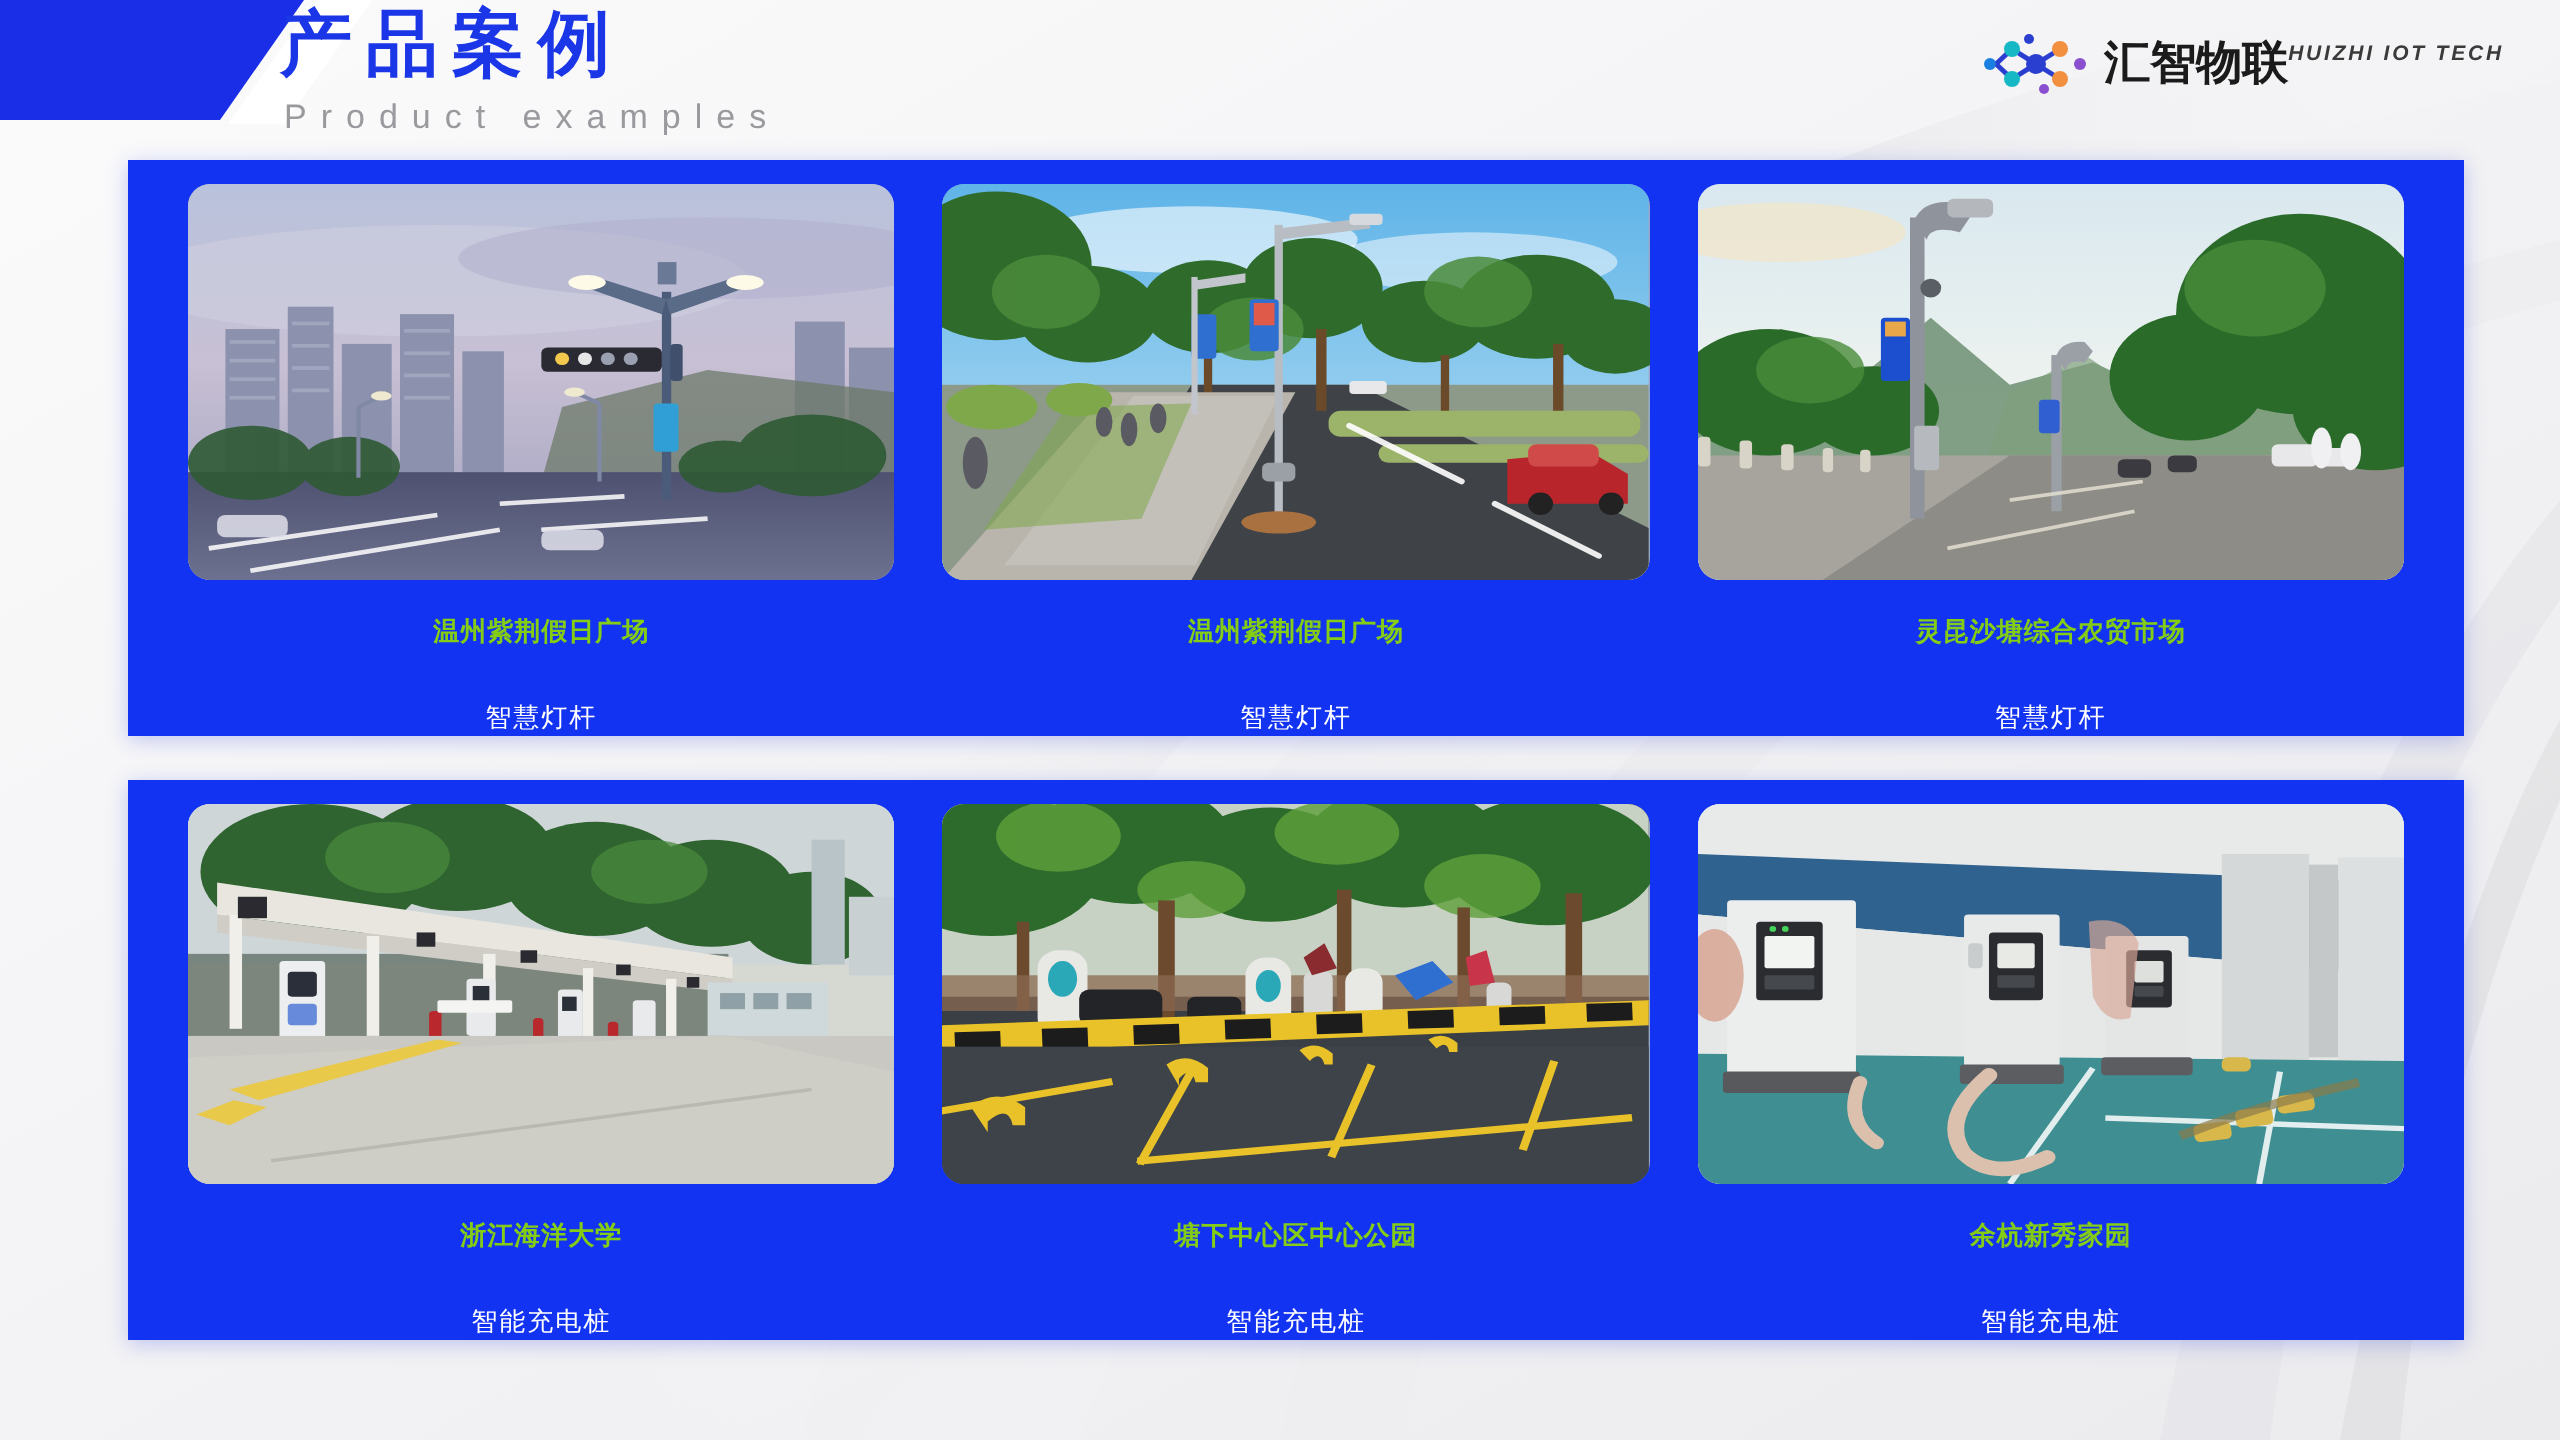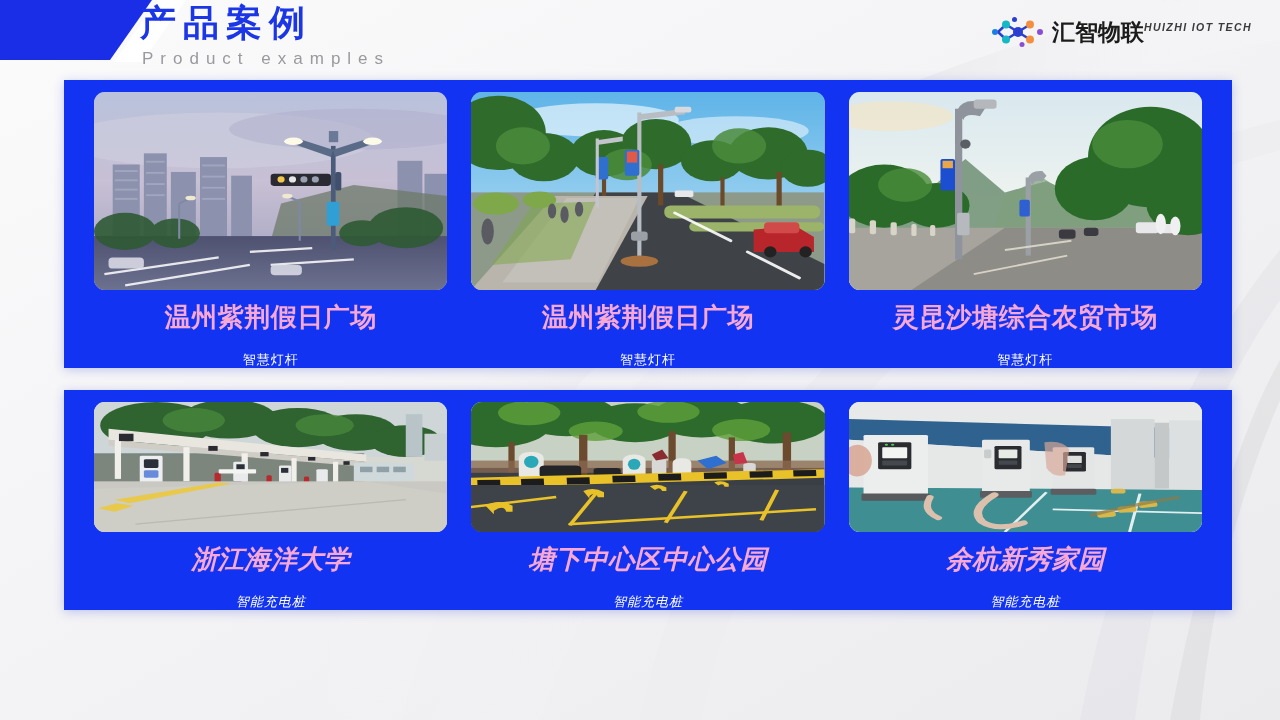--- a/index.html
+++ b/index.html
@@ -44,33 +44,33 @@
     line-height:13px; font-style:italic; margin-top:1px;
   }
 
   
   .panel {
     position:absolute; left:64px; width:1168px;
     background:#1233f2; z-index:3;
     box-shadow:0 2px 10px rgba(30,50,220,0.25);
   }
   #panel-0 { top:80px; height:288px; }
-  #panel-1 { top:390px; height:220px;font-style:italic; }
+  #panel-1 { top:390px; height:280px; }
 
   .row { display:flex; height:100%; padding:12px 18px 0 18px; }
   .case-card { flex:1 1 0; display:flex; flex-direction:column; align-items:center; padding:0 12px; }
 
   .thumb {
     width:100%; height:213px; border-radius:11px; overflow:hidden;
     position:relative; background:#9aa6c8;
   }
   .thumb svg { display:block; width:100%; height:100%; }
 
   .case-title {
-    color:#f9a8d4; font-size:26px; font-weight:bold; letter-spacing:0.5px;
+    color:#84cc16; font-size:13px; font-weight:bold; letter-spacing:0.5px;
     margin-top:15px; text-align:left; line-height:24px;
     font-family:"DejaVu Sans","Liberation Sans", sans-serif;
   }
   .case-sub {
     color:#ffffff; font-size:13px; letter-spacing:1px; margin-top:23px;
     text-align:left; line-height:16px;
     font-family:"DejaVu Sans","Liberation Sans", sans-serif;
   }
 </style>
 </head>

